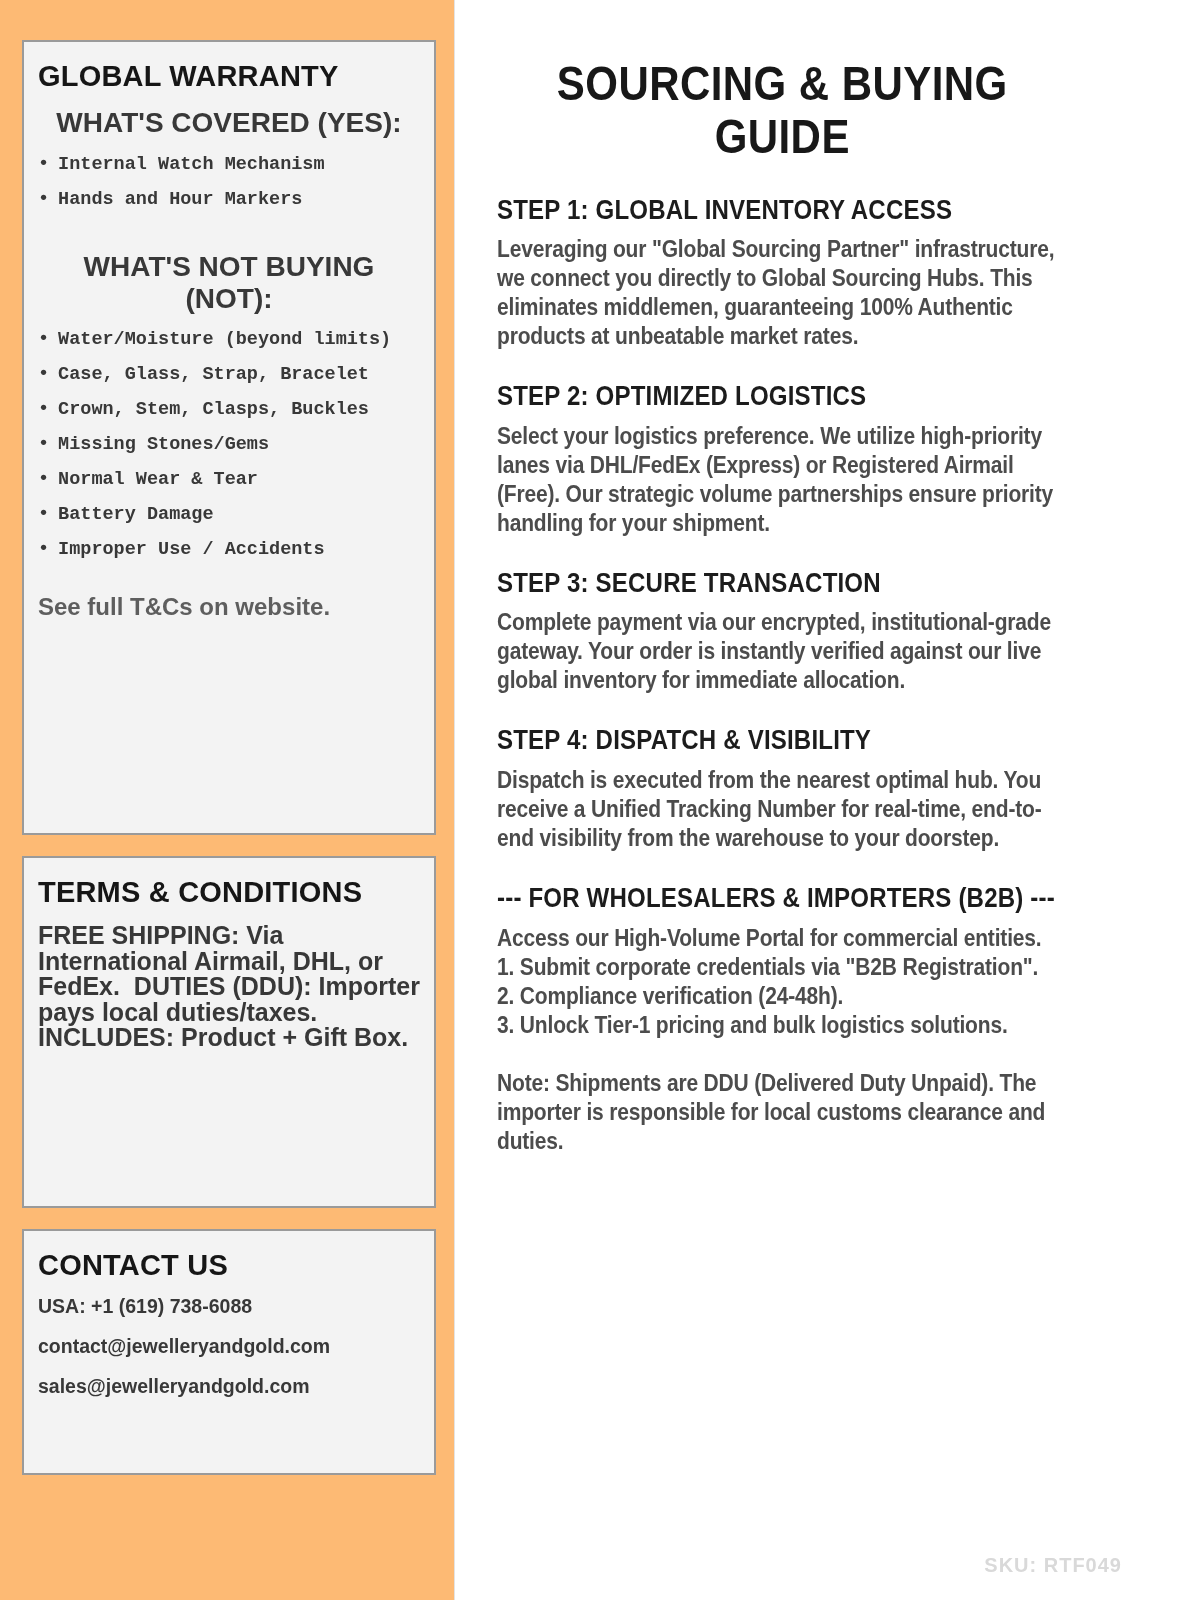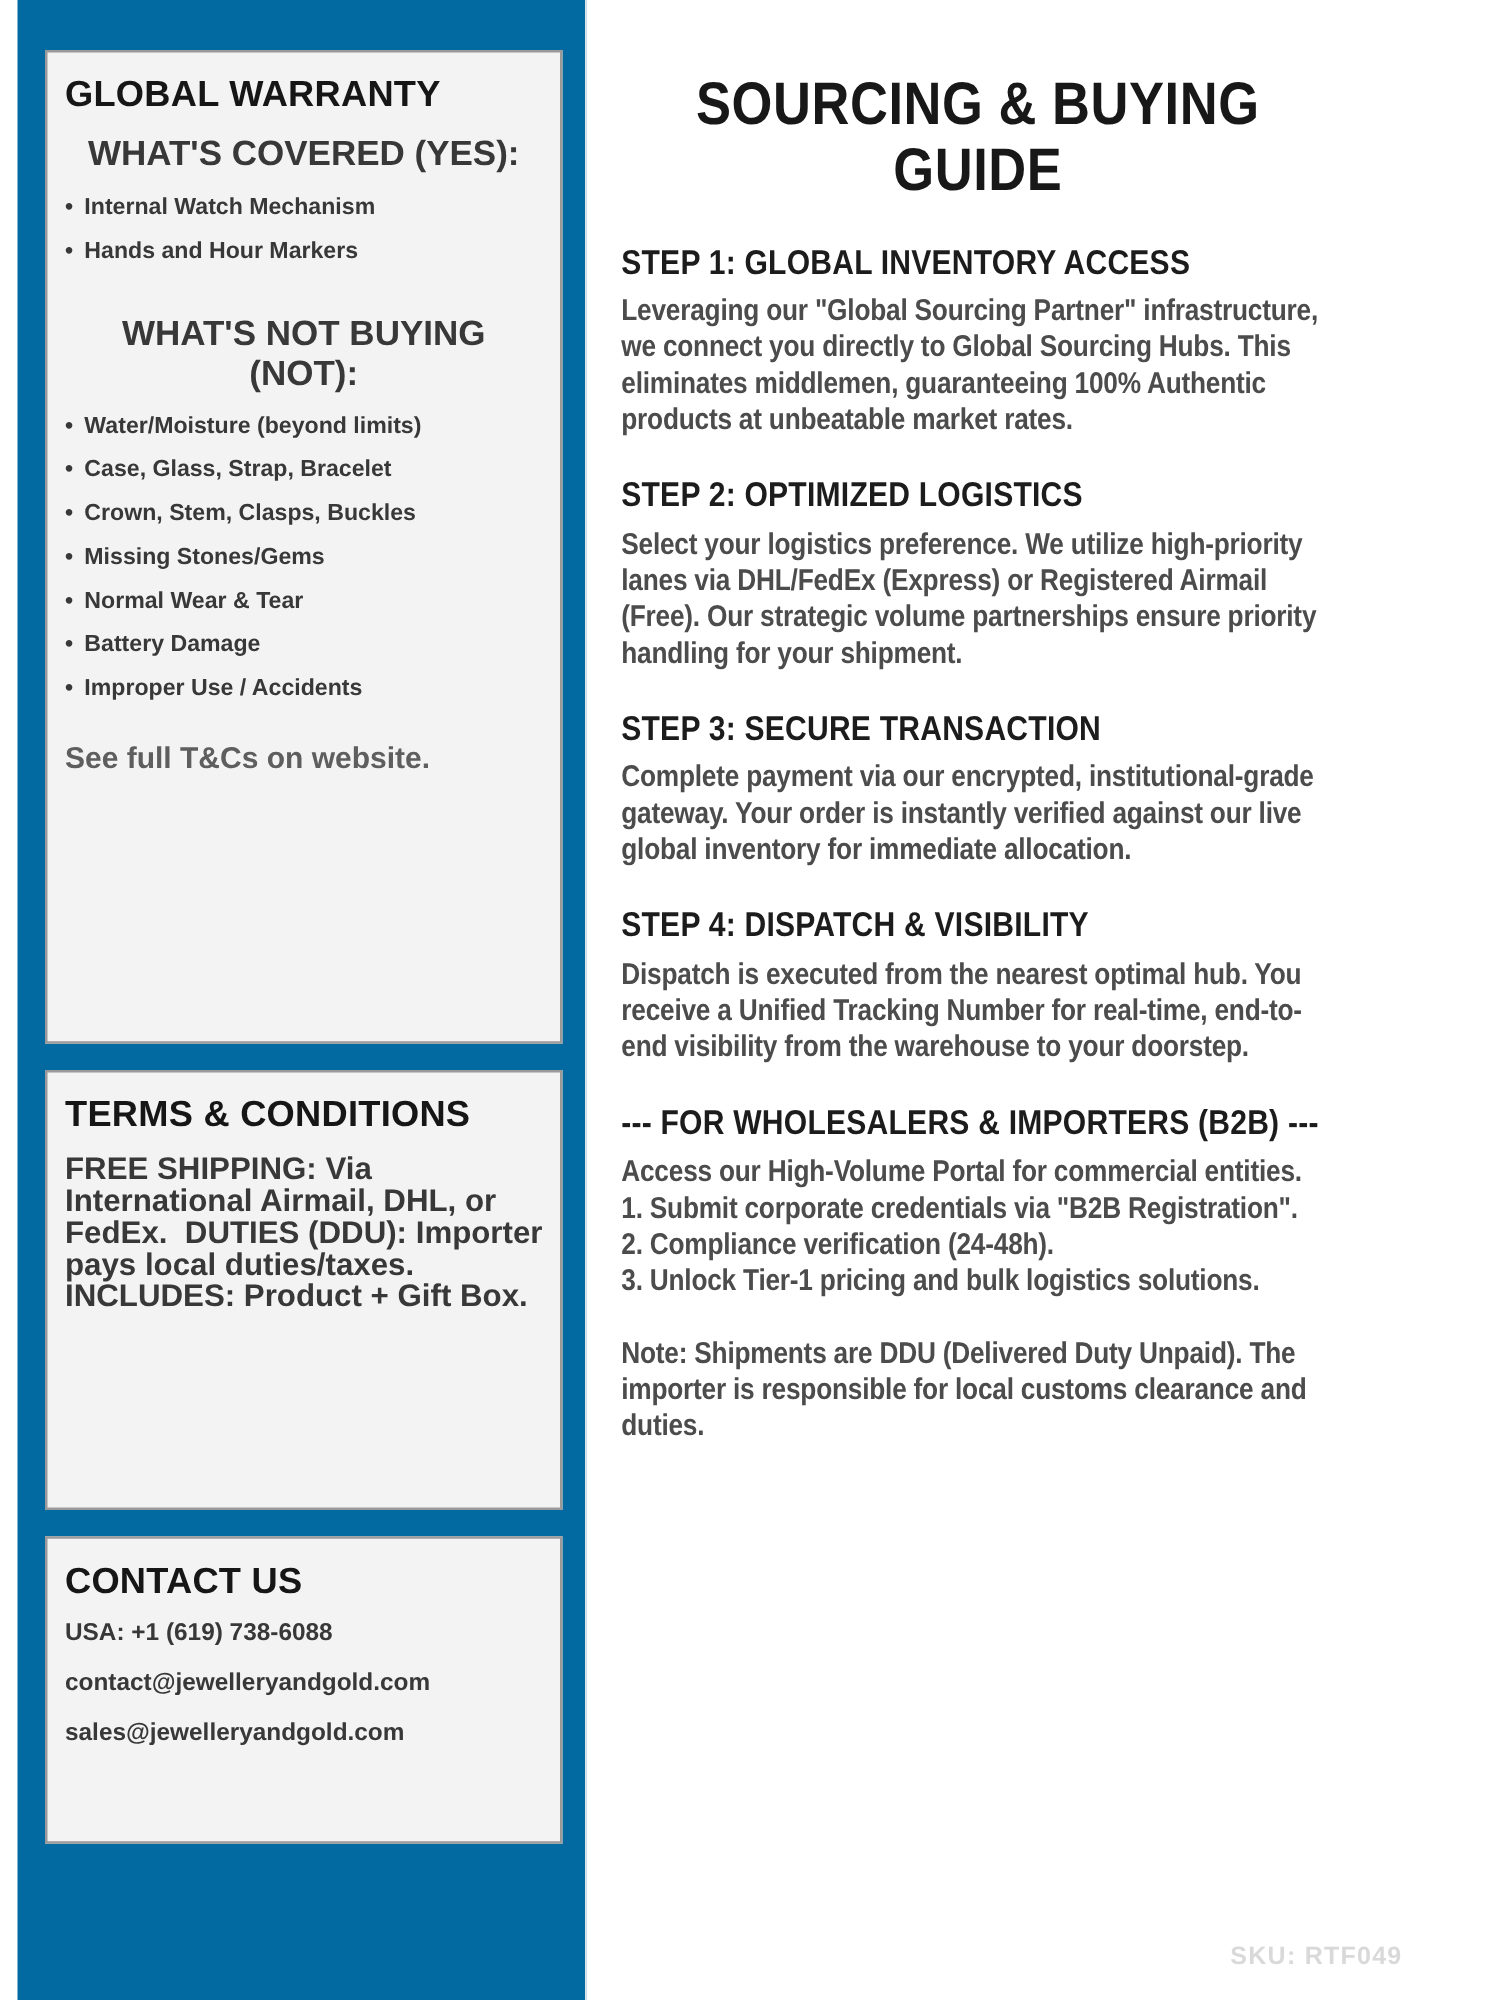--- a/index.html
+++ b/index.html
@@ -3,39 +3,39 @@
 <meta charset="utf-8">
 <style>
   html,body{margin:0;padding:0;}
   .page{
     position:relative;width:1200px;height:1600px;overflow:hidden;
     background:#ffffff;font-family:"Liberation Sans","DejaVu Sans",sans-serif;
   }
   
   .sidebar{
     position:absolute;left:0;top:0;width:455px;height:1600px;
-    background:#0369a1;border-right:1px solid #e3e3e3;
-    padding:40px 18px 0 22px;box-sizing:border-box;margin-left:14px;
+    background:#fdba74;border-right:1px solid #e3e3e3;
+    padding:40px 18px 0 22px;box-sizing:border-box;
   }
   .panel{
     border:2px solid #9a9a9a;box-sizing:border-box;
     padding:16px 14px;margin-bottom:21px;background:#f3f3f3;
   }
   .panel-warranty{height:795px;}
   .panel-terms{height:352px;}
   .panel-contact{height:246px;}
   .panel-title{
     font-size:29px;font-weight:900;color:#161616;
     letter-spacing:.2px;margin:2px 0 14px;line-height:1.15;
   }
   .sub-heading{
     font-size:28px;font-weight:800;color:#383838;margin:0 0 14px;line-height:1.15;text-align:center;
   }
   .not-heading{margin-top:40px;}
-  ul.bullets{list-style:none;margin:0;padding:0;}
+  ul.bullets{list-style:none;margin:0;padding:0;font-family:Liberation Mono, monospace;}
   ul.bullets li{
     font-size:18.5px;font-weight:700;color:#383838;
     line-height:22px;margin-bottom:13px;
   }
   ul.bullets li::before{content:"•";margin-right:9px;}
   .footnote{
     margin-top:32px;font-size:24px;font-weight:700;color:#5e5e5e;line-height:1.2;
   }
   .terms-body{
     margin:12px 0 0;font-size:25px;font-weight:700;color:#383838;

